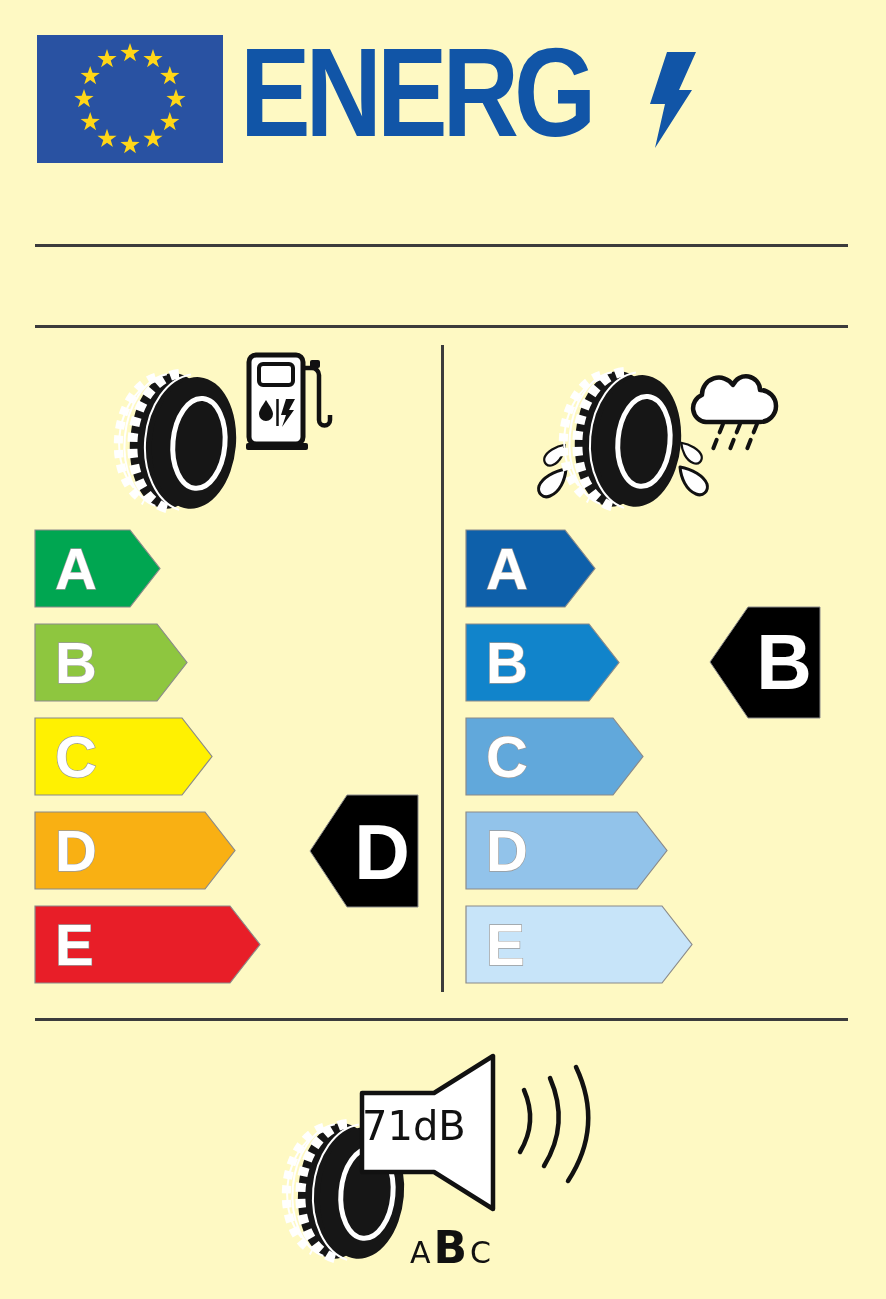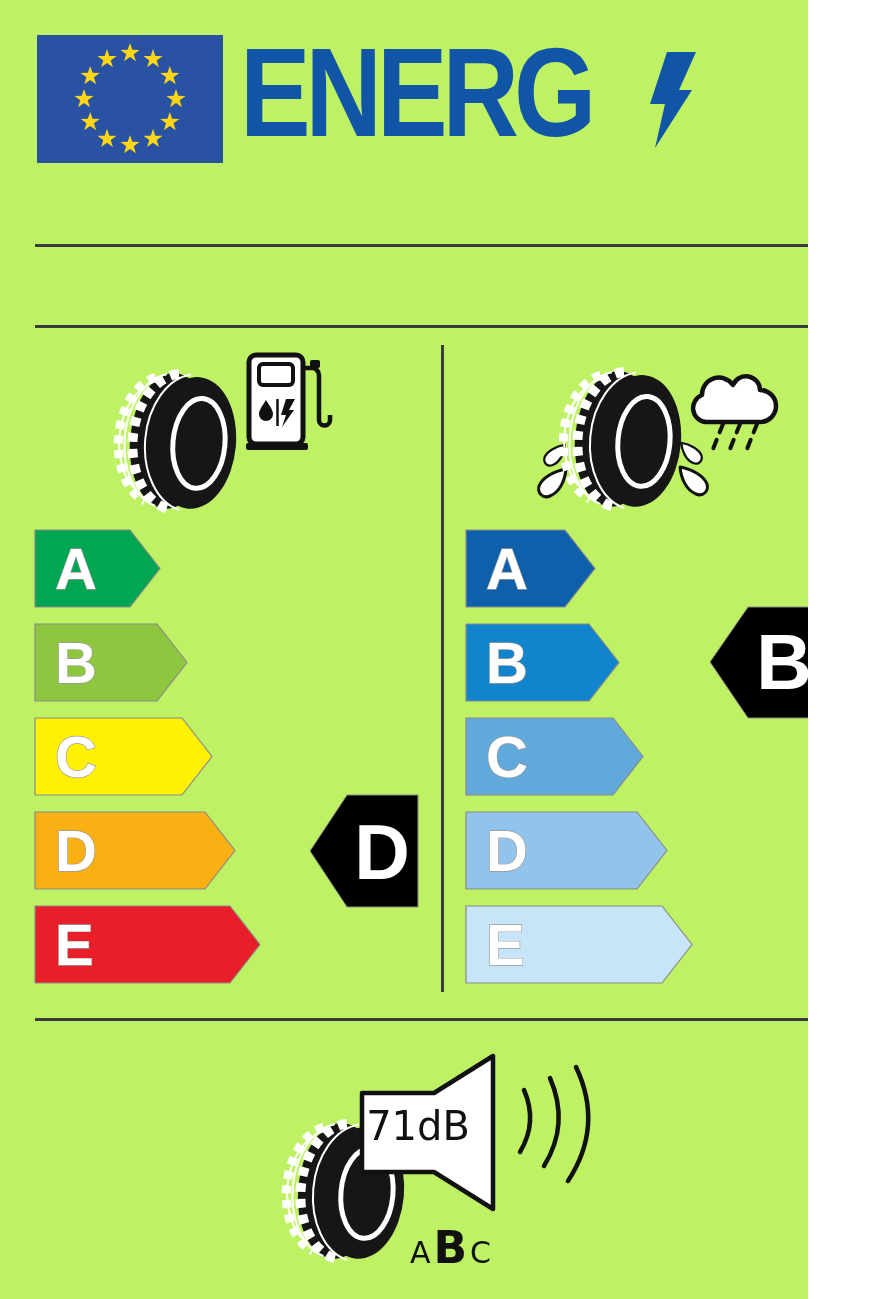--- a/index.html
+++ b/index.html
@@ -1,32 +1,32 @@
 <!DOCTYPE html>
 <html><head>
 <meta charset="utf-8">
 <style>
   html,body{margin:0;padding:0;background:#fff;}
-  #label{position:relative;width:808px;height:1299px;background:#bef264;overflow:hidden;
+  #label{position:relative;width:886px;height:1299px;background:#fef9c3;overflow:hidden;
          font-family:"Liberation Sans",sans-serif;}
   .abs{position:absolute;}
   svg.icon{overflow:visible;display:block;}
   .rule{position:absolute;height:3px;background:#3c3c3c;}
   #energ-logo{position:absolute;left:240px;top:30px;color:#1155a7;font-weight:bold;
               font-size:126px;line-height:126px;letter-spacing:-6px;
               transform:scaleX(0.84);transform-origin:left top;white-space:nowrap;}
   #brand{position:absolute;left:33px;top:188px;font-family:"DejaVu Sans","Liberation Sans",sans-serif;
          font-weight:bold;font-size:46px;color:#000;}
   .scale-row{position:absolute;}
   .scale-letter{fill:#ffffff;stroke:#9a9a9a;stroke-width:1.3px;paint-order:stroke;
                 font-family:"Liberation Sans",sans-serif;font-weight:bold;font-size:58px;}
   .indicator-letter{fill:#ffffff;font-family:"Liberation Sans",sans-serif;font-weight:bold;
                     font-size:77px;text-anchor:middle;}
   #divider{position:absolute;left:441px;top:345px;width:3px;height:647px;background:#3c3c3c;}
-  #noise-db{position:absolute;left:362px;top:1103px;width:112px;text-align:center;
+  #noise-db{position:absolute;left:362px;top:1103px;width:112px;
             font-family:"DejaVu Sans","Liberation Sans",sans-serif;font-size:40px;color:#111;}
   #noise-classes{position:absolute;left:410px;top:1222px;display:flex;align-items:baseline;gap:3px;
                  font-family:"DejaVu Sans","Liberation Sans",sans-serif;color:#111;}
   #noise-classes .minor{font-size:30px;font-weight:normal;}
   #noise-classes .major{font-size:44px;font-weight:bold;}
 </style>
 </head>
 <body>
 
 <div id="label">

